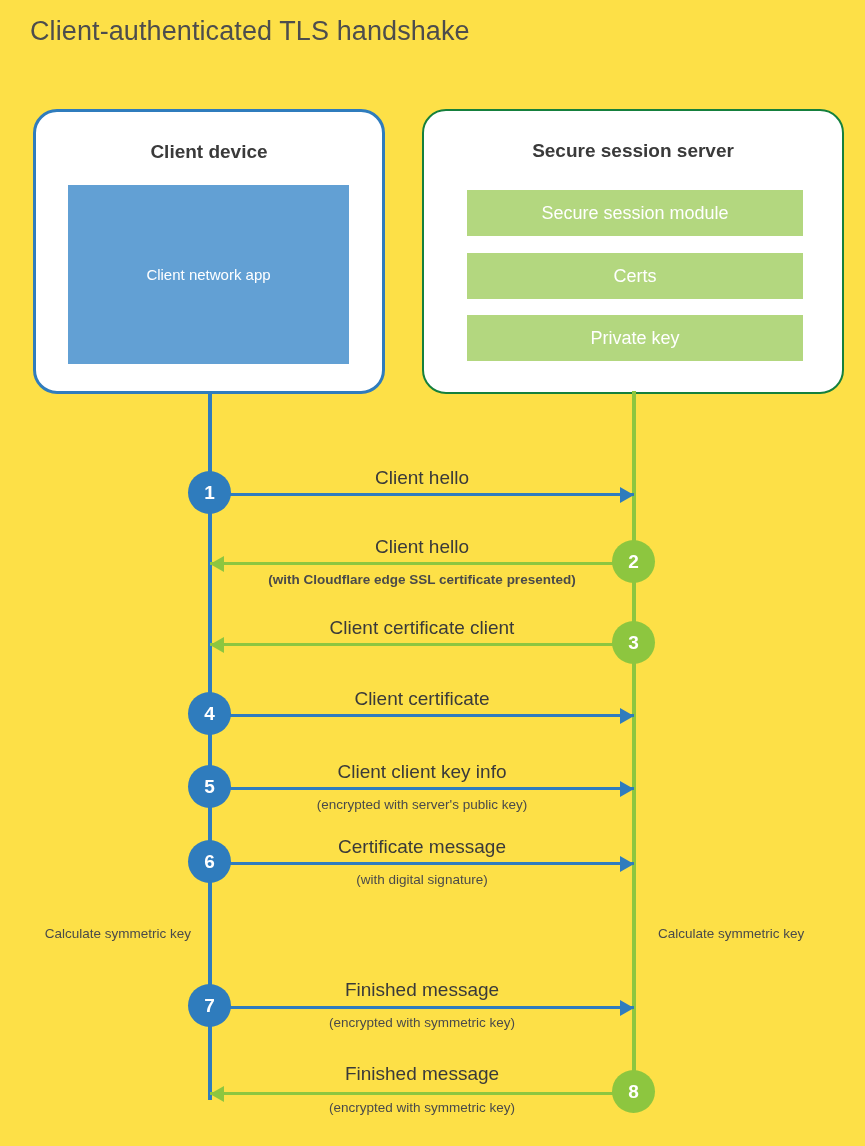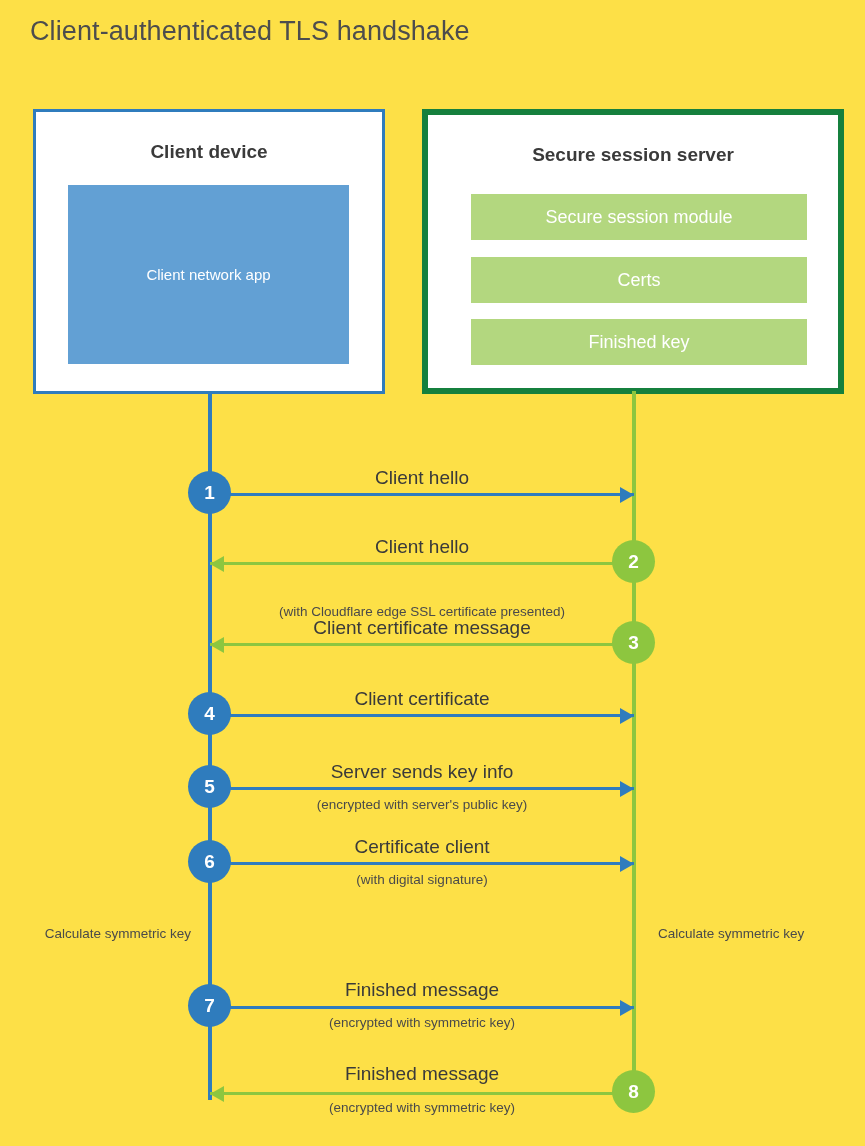--- a/index.html
+++ b/index.html
@@ -30,34 +30,35 @@
     color: #4d4d4d;
     letter-spacing: 0.1px;
     white-space: nowrap;
   }
 
   
   .party-box {
     position: absolute;
     background: #ffffff;
     box-sizing: border-box;
+    border-radius: 24px;
   }
   #client-box {
     left: 33px;
     top: 109px;
     width: 352px;
     height: 285px;
     border: 3px solid #2f7cbd;
   }
   #server-box {
     left: 422px;
     top: 109px;
     width: 422px;
     height: 285px;
-    border: 6px solid #15803d;
+    border: 2px solid #15803d;
   }
   .party-title {
     position: absolute;
     left: 0;
     right: 0;
     top: 29px;
     text-align: center;
     font-size: 19px;
     font-weight: bold;
     color: #3a3a3a;
@@ -204,55 +205,55 @@
 
   <div class="party-box" id="client-box">
     <div class="party-title">Client device</div>
     <div id="client-app-block">Client network app</div>
   </div>
 
   <div class="party-box" id="server-box">
     <div class="party-title">Secure session server</div>
     <div class="server-bar" id="server-bar-0">Secure session module</div>
     <div class="server-bar" id="server-bar-1">Certs</div>
-    <div class="server-bar" id="server-bar-2">Finished key</div>
+    <div class="server-bar" id="server-bar-2">Private key</div>
   </div>
 
   <div class="lifeline" id="lifeline-client"></div>
   <div class="lifeline" id="lifeline-server"></div>
 
   <div class="side-note left-note" id="note-client-calc" style="top:925px;">Calculate symmetric key</div>
   <div class="side-note right-note" id="note-server-calc" style="top:925px;">Calculate symmetric key</div>
 
   <div id="messages-layer">
       <div class="msg-line blue" style="top: 493px;"></div>
       <div class="arrowhead right" style="top: 487px;"></div>
       <div class="msg-label" style="top: 467px;">Client hello</div>
       <div class="step-circle blue" style="top: 471px;">1</div>
       <div class="msg-line green" style="top: 562px;"></div>
       <div class="arrowhead left" style="top: 556px;"></div>
       <div class="msg-label" style="top: 536px;">Client hello</div>
-      <div class="msg-sublabel" style="top: 604px;">(with Cloudflare edge SSL certificate presented)</div>
+      <div class="msg-sublabel" style="top: 572px; font-weight: bold;">(with Cloudflare edge SSL certificate presented)</div>
       <div class="step-circle green" style="top: 540px;">2</div>
       <div class="msg-line green" style="top: 643px;"></div>
       <div class="arrowhead left" style="top: 637px;"></div>
-      <div class="msg-label" style="top: 617px;">Client certificate message</div>
+      <div class="msg-label" style="top: 617px;">Client certificate client</div>
       <div class="step-circle green" style="top: 621px;">3</div>
       <div class="msg-line blue" style="top: 714px;"></div>
       <div class="arrowhead right" style="top: 708px;"></div>
       <div class="msg-label" style="top: 688px;">Client certificate</div>
       <div class="step-circle blue" style="top: 692px;">4</div>
       <div class="msg-line blue" style="top: 787px;"></div>
       <div class="arrowhead right" style="top: 781px;"></div>
-      <div class="msg-label" style="top: 761px;">Server sends key info</div>
+      <div class="msg-label" style="top: 761px;">Client client key info</div>
       <div class="msg-sublabel" style="top: 797px; text-align: center;">(encrypted with server's public key)</div>
       <div class="step-circle blue" style="top: 765px;">5</div>
       <div class="msg-line blue" style="top: 862px;"></div>
       <div class="arrowhead right" style="top: 856px;"></div>
-      <div class="msg-label" style="top: 836px;">Certificate client</div>
+      <div class="msg-label" style="top: 836px;">Certificate message</div>
       <div class="msg-sublabel" style="top: 872px;">(with digital signature)</div>
       <div class="step-circle blue" style="top: 840px;">6</div>
       <div class="msg-line blue" style="top: 1006px;"></div>
       <div class="arrowhead right" style="top: 1000px;"></div>
       <div class="msg-label" style="top: 979px;">Finished message</div>
       <div class="msg-sublabel" style="top: 1015px;">(encrypted with symmetric key)</div>
       <div class="step-circle blue" style="top: 984px;">7</div>
       <div class="msg-line green" style="top: 1092px;"></div>
       <div class="arrowhead left" style="top: 1086px;"></div>
       <div class="msg-label" style="top: 1063px;">Finished message</div>

